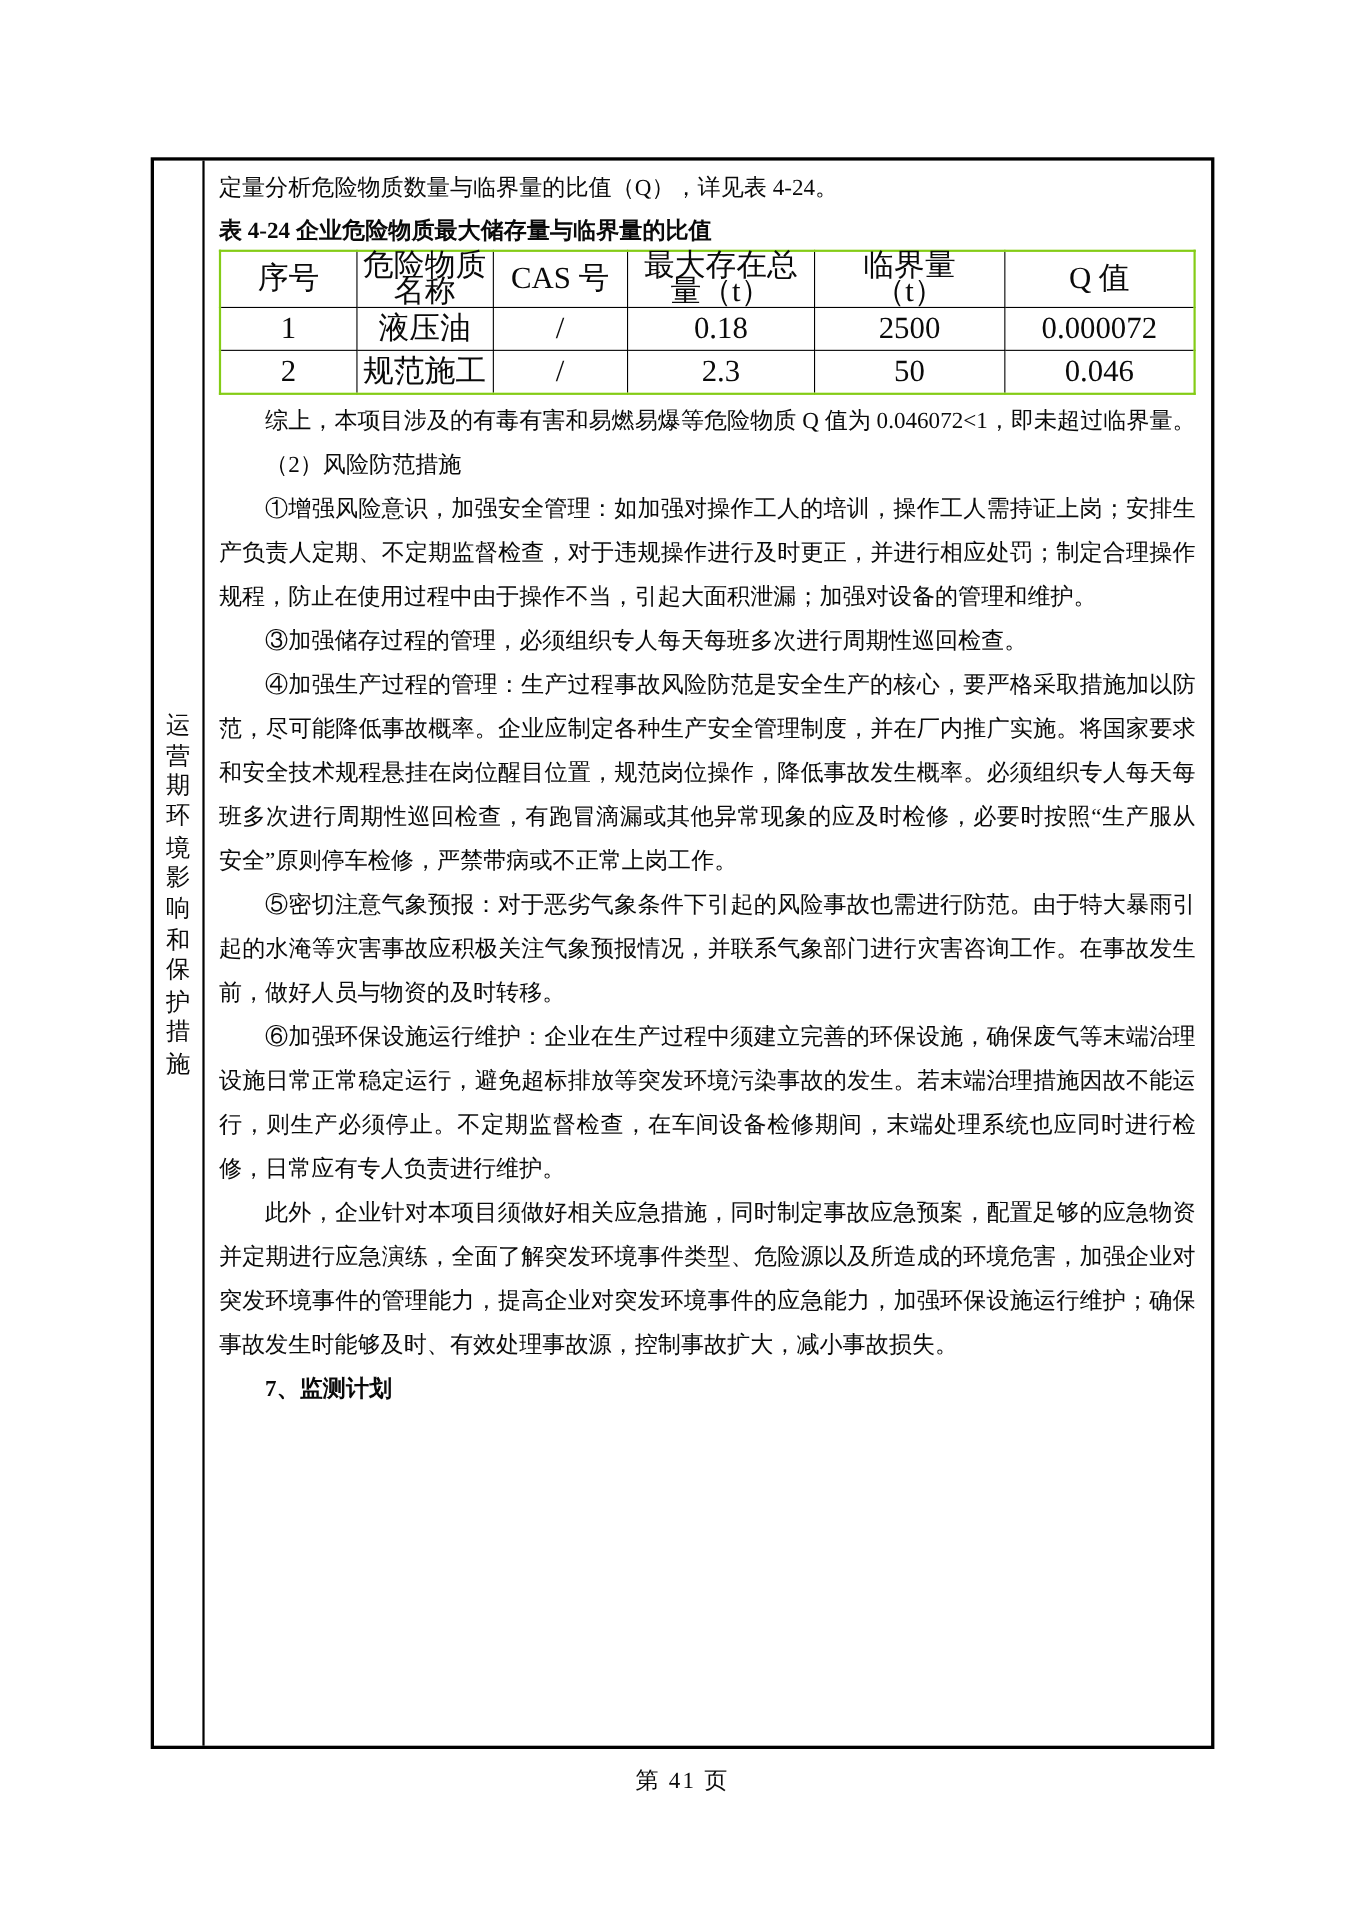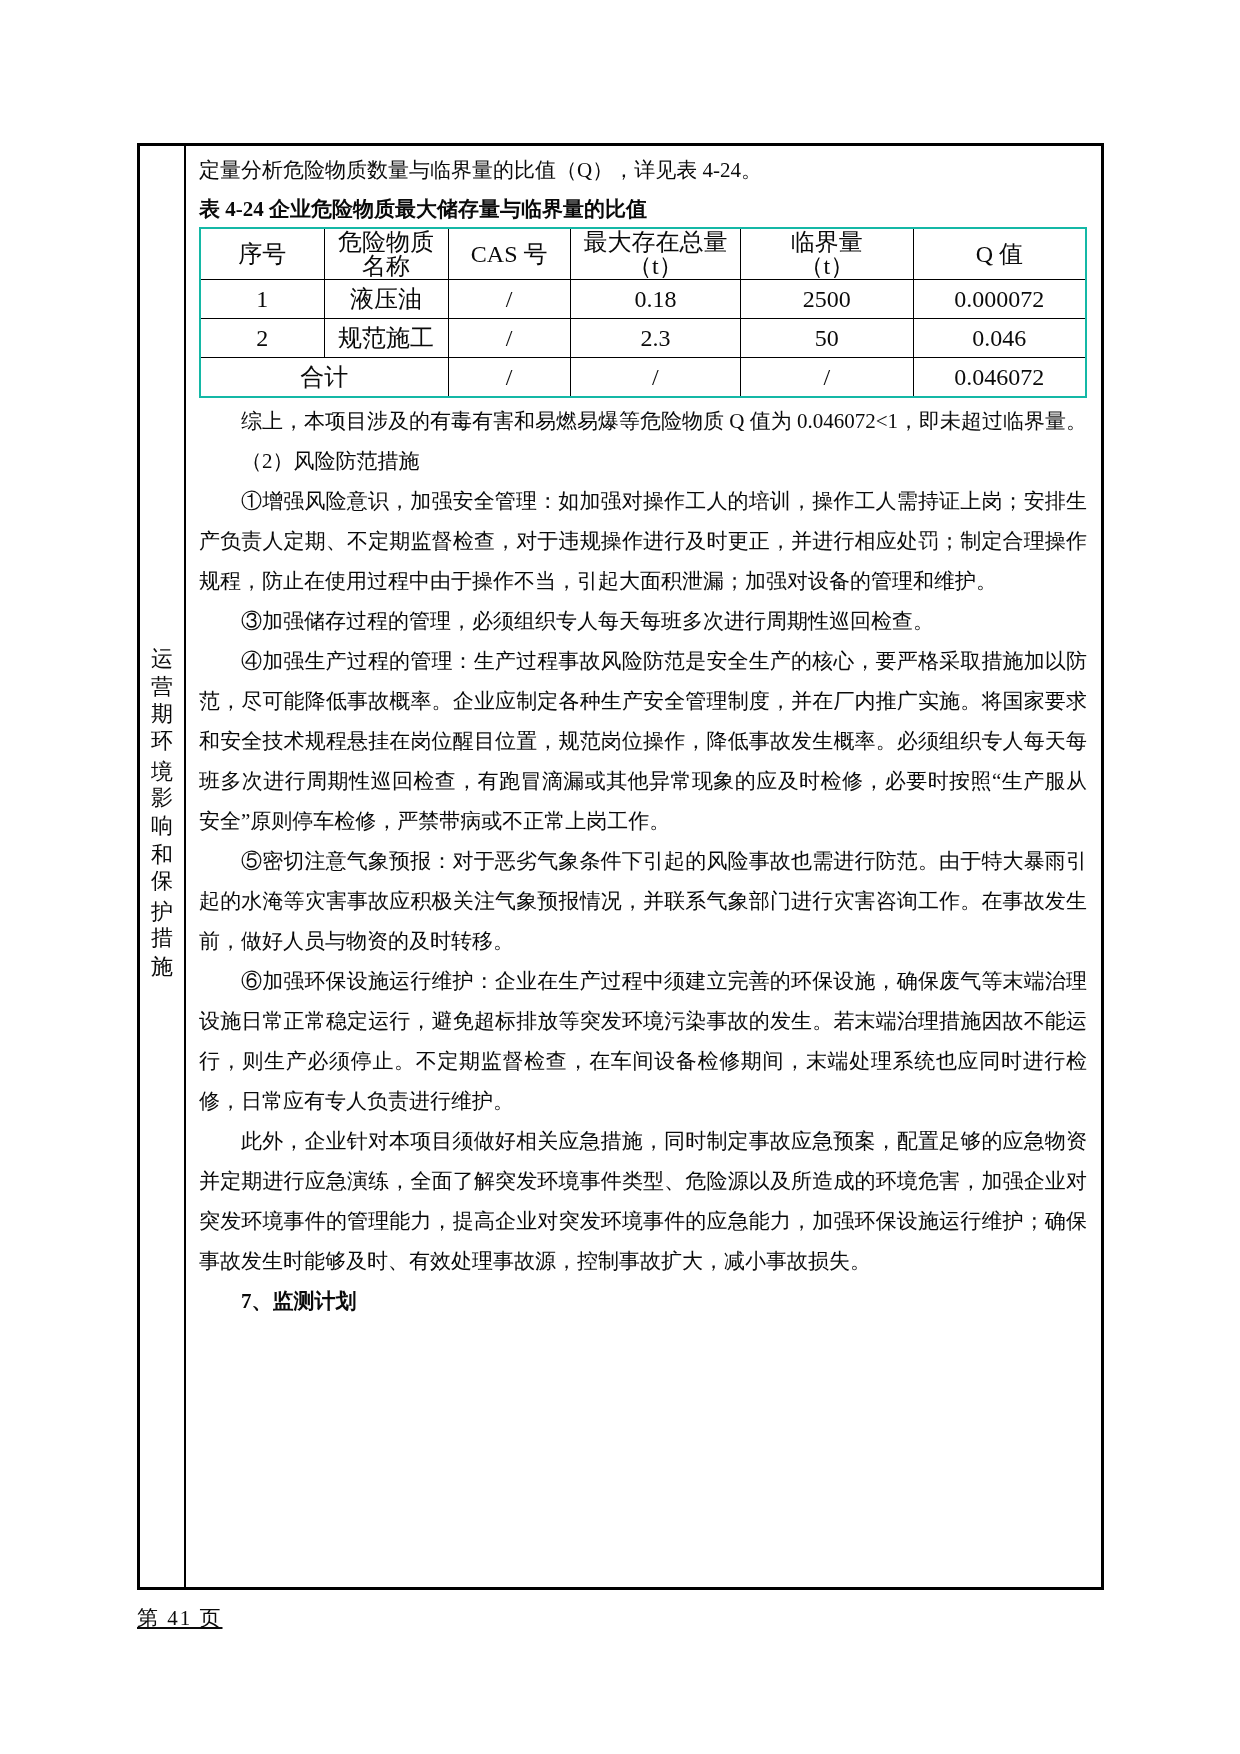--- a/index.html
+++ b/index.html
@@ -21,38 +21,38 @@
     font-size:22px;letter-spacing:28px;line-height:46px;
     transform:translateY(-70px);white-space:nowrap;
   }
   .main{flex:1;padding:6px 14px 0 13px;box-sizing:border-box;overflow:hidden;}
   .intro-line{font-size:21px;line-height:36px;margin:0;text-align:justify;}
   .table-title{
     text-align:left;font-weight:bold;font-size:21px;margin:8px 0 5px 0;line-height:26px;
   }
   table.q-table{
     width:100%;border-collapse:collapse;table-layout:fixed;
-    font-size:24px;border:2px solid #14b8a6;
+    font-size:28px;border:2px solid #84cc16;
   }
   table.q-table th,table.q-table td{
     border:1px solid #000;text-align:center;vertical-align:middle;
     padding:1px 4px;font-weight:normal;white-space:pre-line;line-height:24px;
   }
   table.q-table thead th{height:48px;}
   table.q-table td{height:36px;}
   .body-text{margin-top:3px;}
   .body-text p{
     font-size:21px;line-height:40px;margin:0;text-align:justify;text-indent:2em;
   }
   .section-heading{
     font-size:21px;line-height:40px;margin:0;text-indent:2em;font-weight:bold;
   }
   .page-footer{
-    position:absolute;left:137px;top:1604px;width:967px;
-    font-size:21px;letter-spacing:2px;text-decoration:underline;
+    position:absolute;left:137px;top:1604px;width:967px;text-align:center;
+    font-size:21px;letter-spacing:2px;
   }
 </style>
 </head>
 <body>
 
 <div class="doc-frame">
   <div class="sidebar">
     <div class="sidebar-vertical">运营期环境影响和保护措施</div>
   </div>
   <div class="main">
@@ -92,27 +92,20 @@
           <td>0.000072</td>
         </tr>
         <tr>
           <td>2</td>
           <td>规范施工</td>
           <td>/</td>
           <td>2.3</td>
           <td>50</td>
           <td>0.046</td>
         </tr>
-        <tr>
-          <td colspan="2">合计</td>
-          <td>/</td>
-          <td>/</td>
-          <td>/</td>
-          <td>0.046072</td>
-        </tr>
       </tbody>
     </table>
 
     <div class="body-text">
       <p>综上，本项目涉及的有毒有害和易燃易爆等危险物质 Q 值为 0.046072&lt;1，即未超过临界量。</p>
       <p>（2）风险防范措施</p>
       <p>①增强风险意识，加强安全管理：如加强对操作工人的培训，操作工人需持证上岗；安排生产负责人定期、不定期监督检查，对于违规操作进行及时更正，并进行相应处罚；制定合理操作规程，防止在使用过程中由于操作不当，引起大面积泄漏；加强对设备的管理和维护。</p>
       <p>③加强储存过程的管理，必须组织专人每天每班多次进行周期性巡回检查。</p>
       <p>④加强生产过程的管理：生产过程事故风险防范是安全生产的核心，要严格采取措施加以防范，尽可能降低事故概率。企业应制定各种生产安全管理制度，并在厂内推广实施。将国家要求和安全技术规程悬挂在岗位醒目位置，规范岗位操作，降低事故发生概率。必须组织专人每天每班多次进行周期性巡回检查，有跑冒滴漏或其他异常现象的应及时检修，必要时按照“生产服从安全”原则停车检修，严禁带病或不正常上岗工作。</p>
       <p>⑤密切注意气象预报：对于恶劣气象条件下引起的风险事故也需进行防范。由于特大暴雨引起的水淹等灾害事故应积极关注气象预报情况，并联系气象部门进行灾害咨询工作。在事故发生前，做好人员与物资的及时转移。</p>

